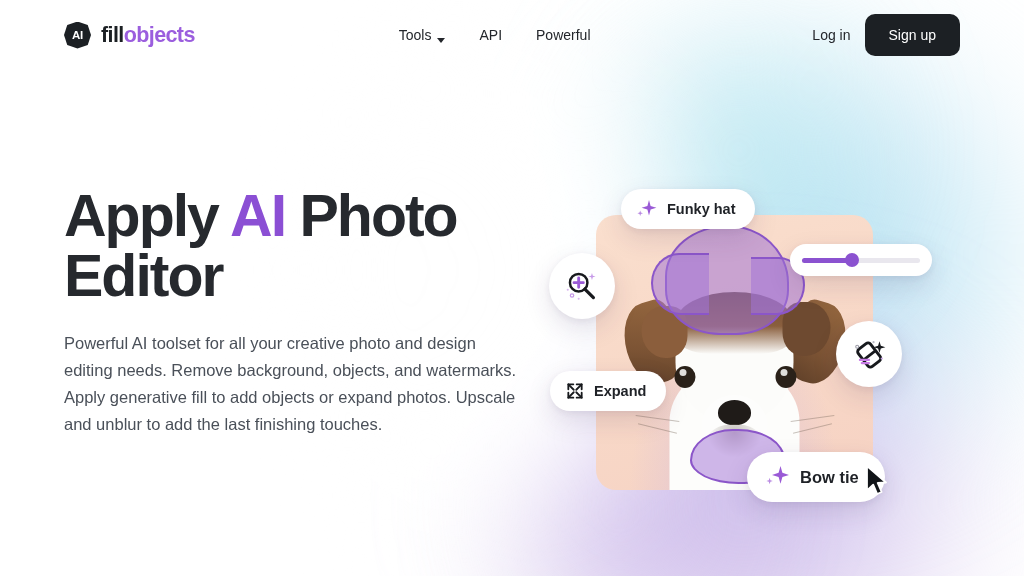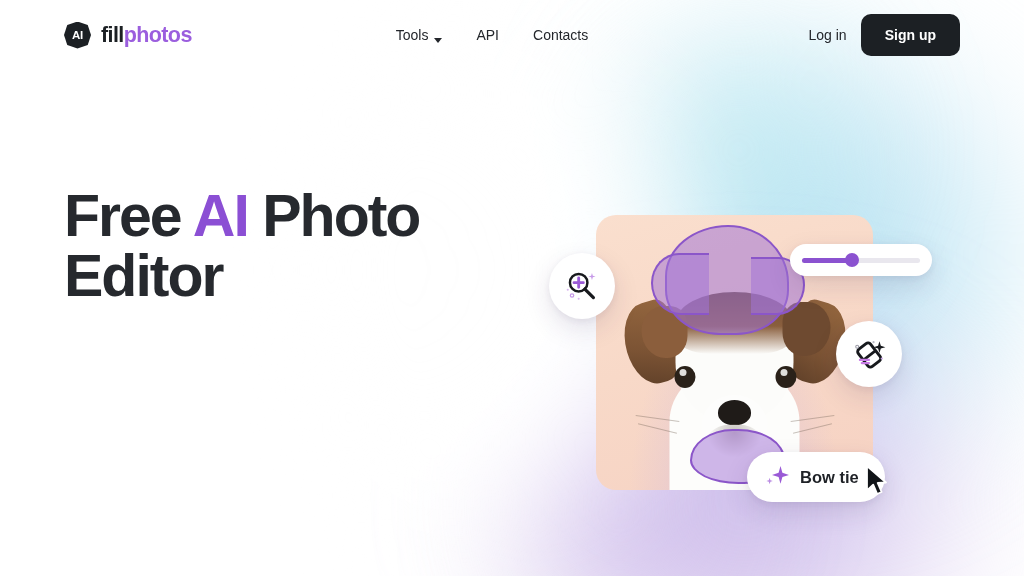--- a/index.html
+++ b/index.html
@@ -84,21 +84,21 @@
     margin-top: 2px;
   }
 
   .header-right {
     margin-left: auto;
     display: flex; align-items: center; gap: 14px;
   }
   .login-link { font-size: 14px; color: #23262b; cursor: pointer; }
   .signup-btn {
     background: #1c2024; color: #ffffff;
-    font-size: 14px; font-weight: 700;
+    font-size: 14px; font-weight: 400;
     border: none; border-radius: 10px;
     padding: 13px 24px;
     cursor: pointer;
     font-family: "Liberation Sans", sans-serif;
   }
 
   
   .hero-left {
     position: absolute; z-index: 15;
     left: 64px; top: 186px;
@@ -296,45 +296,46 @@
     <div class="blob blob-purple2"></div>
     <div class="blob blob-white-left"></div>
   </div>
 
   <header class="header">
     <div class="logo">
       <div class="logo-mark">
         <span>AI</span>
       </div>
       <div class="logo-text">
-        <span class="t1">fill</span><span class="t2">photos</span>
+        <span class="t1">fill</span><span class="t2">objects</span>
       </div>
     </div>
 
     <nav class="nav">
       <div class="nav-item">
         <span>Tools</span>
         <span class="caret"></span>
       </div>
       <div class="nav-item">
         <span>API</span>
       </div>
       <div class="nav-item">
-        <span>Contacts</span>
+        <span>Powerful</span>
       </div>
     </nav>
 
     <div class="header-right">
       <span class="login-link">Log in</span>
       <button class="signup-btn">Sign up</button>
     </div>
   </header>
 
   <section class="hero-left">
-    <h1 class="headline"><span>Free </span><span class="accent">AI</span><span> Photo Editor</span></h1>
+    <h1 class="headline"><span>Apply </span><span class="accent">AI</span><span> Photo Editor</span></h1>
+    <p class="subcopy">Powerful AI toolset for all your creative photo and design editing needs. Remove background, objects, and watermarks. Apply generative fill to add objects or expand photos. Upscale and unblur to add the last finishing touches.</p>
   </section>
 
   <div class="hero-visual">
 
     <div class="photo-card">
       <div class="haze"></div>
       <div class="dog">
         <div class="dog-body"></div>
         <div class="ear l"></div>
         <div class="ear r"></div>
@@ -350,21 +351,41 @@
         <div class="whisker" style="left:8px; top:178px; width:44px; transform:rotate(8deg);"></div>
         <div class="whisker" style="left:10px; top:188px; width:40px; transform:rotate(14deg);"></div>
         <div class="whisker" style="right:8px; top:178px; width:44px; transform:rotate(-8deg);"></div>
         <div class="whisker" style="right:10px; top:188px; width:40px; transform:rotate(-14deg);"></div>
       </div>
     </div>
 
     <div class="sel-hat"></div>
     <div class="sel-bow"></div>
 
-
+    <div class="chip chip-funkyhat">
+      <svg class="sparkle-ico" width="22" height="20" viewBox="0 0 22 20">
+        <path d="M13 1 L14.6 7.0 L20.4 8.8 L14.6 10.6 L13 16.6 L11.4 10.6 L5.6 8.8 L11.4 7.0 Z" fill="#9a5ad6"></path>
+        <path d="M4.2 11.4 L4.9 13.5 L7 14.2 L4.9 14.9 L4.2 17 L3.5 14.9 L1.4 14.2 L3.5 13.5 Z" fill="#b98ae2"></path>
+      </svg>
+      <span>Funky hat</span>
+    </div>
+
+    <div class="chip chip-expand">
+      <svg width="20" height="20" viewBox="0 0 24 24" fill="none" stroke="#17191d" stroke-width="2.2" stroke-linecap="round" stroke-linejoin="round">
+        <polyline points="14,4 20,4 20,10"></polyline>
+          <line x1="20" y1="4" x2="13.5" y2="10.5"></line>
+        <polyline points="10,20 4,20 4,14"></polyline>
+          <line x1="4" y1="20" x2="10.5" y2="13.5"></line>
+        <polyline points="4,10 4,4 10,4"></polyline>
+          <line x1="4" y1="4" x2="10.5" y2="10.5"></line>
+        <polyline points="20,14 20,20 14,20"></polyline>
+          <line x1="20" y1="20" x2="13.5" y2="13.5"></line>
+      </svg>
+      <span>Expand</span>
+    </div>
 
     <div class="chip chip-bowtie">
       <svg class="sparkle-ico" width="26" height="24" viewBox="0 0 26 24">
         <path d="M15.5 1 L17.4 7.8 L24 9.9 L17.4 12 L15.5 18.8 L13.6 12 L7 9.9 L13.6 7.8 Z" fill="#9a5ad6"></path>
         <path d="M4.6 12.8 L5.4 15.2 L7.8 16 L5.4 16.8 L4.6 19.2 L3.8 16.8 L1.4 16 L3.8 15.2 Z" fill="#b98ae2"></path>
       </svg>
       <span>Bow tie</span>
     </div>
 
     <div class="round-btn btn-zoom">

